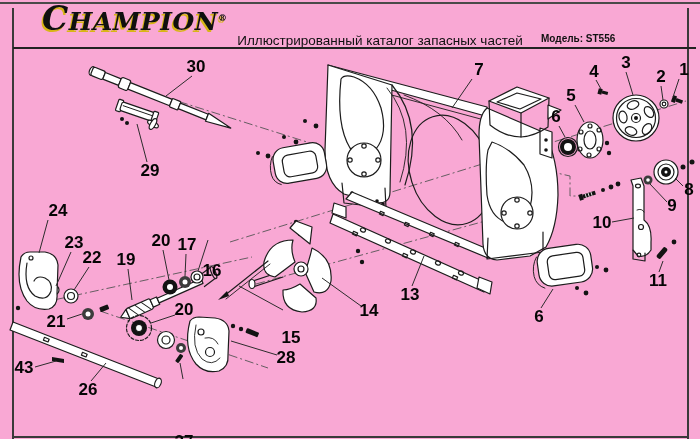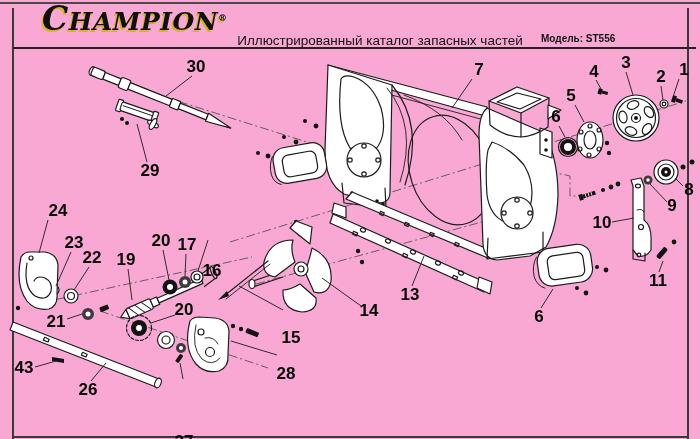--- a/index.html
+++ b/index.html
@@ -400,18 +400,18 @@
       <div class="part-label" style="left: 161px; top: 241px;">20</div>
       <div class="part-label" style="left: 126px; top: 260px;">19</div>
       <div class="part-label" style="left: 184px; top: 310px;">20</div>
       <div class="part-label" style="left: 56px; top: 322px;">21</div>
       <div class="part-label" style="left: 92px; top: 258px;">22</div>
       <div class="part-label" style="left: 74px; top: 243px;">23</div>
       <div class="part-label" style="left: 58px; top: 211px;">24</div>
       <div class="part-label" style="left: 24px; top: 368px;">43</div>
       <div class="part-label" style="left: 88px; top: 390px;">26</div>
       <div class="part-label" style="left: 184px; top: 408px; margin-top: 34px;">27</div>
-      <div class="part-label" style="left: 286px; top: 358px; margin-top: 16px;">28</div>
+      <div class="part-label" style="left: 286px; top: 358px;">28</div>
       <div class="part-label" style="left: 150px; top: 171px;">29</div>
       <div class="part-label" style="left: 196px; top: 67px;">30</div>
     </div>
 
 </div>
 
 </body></html>

